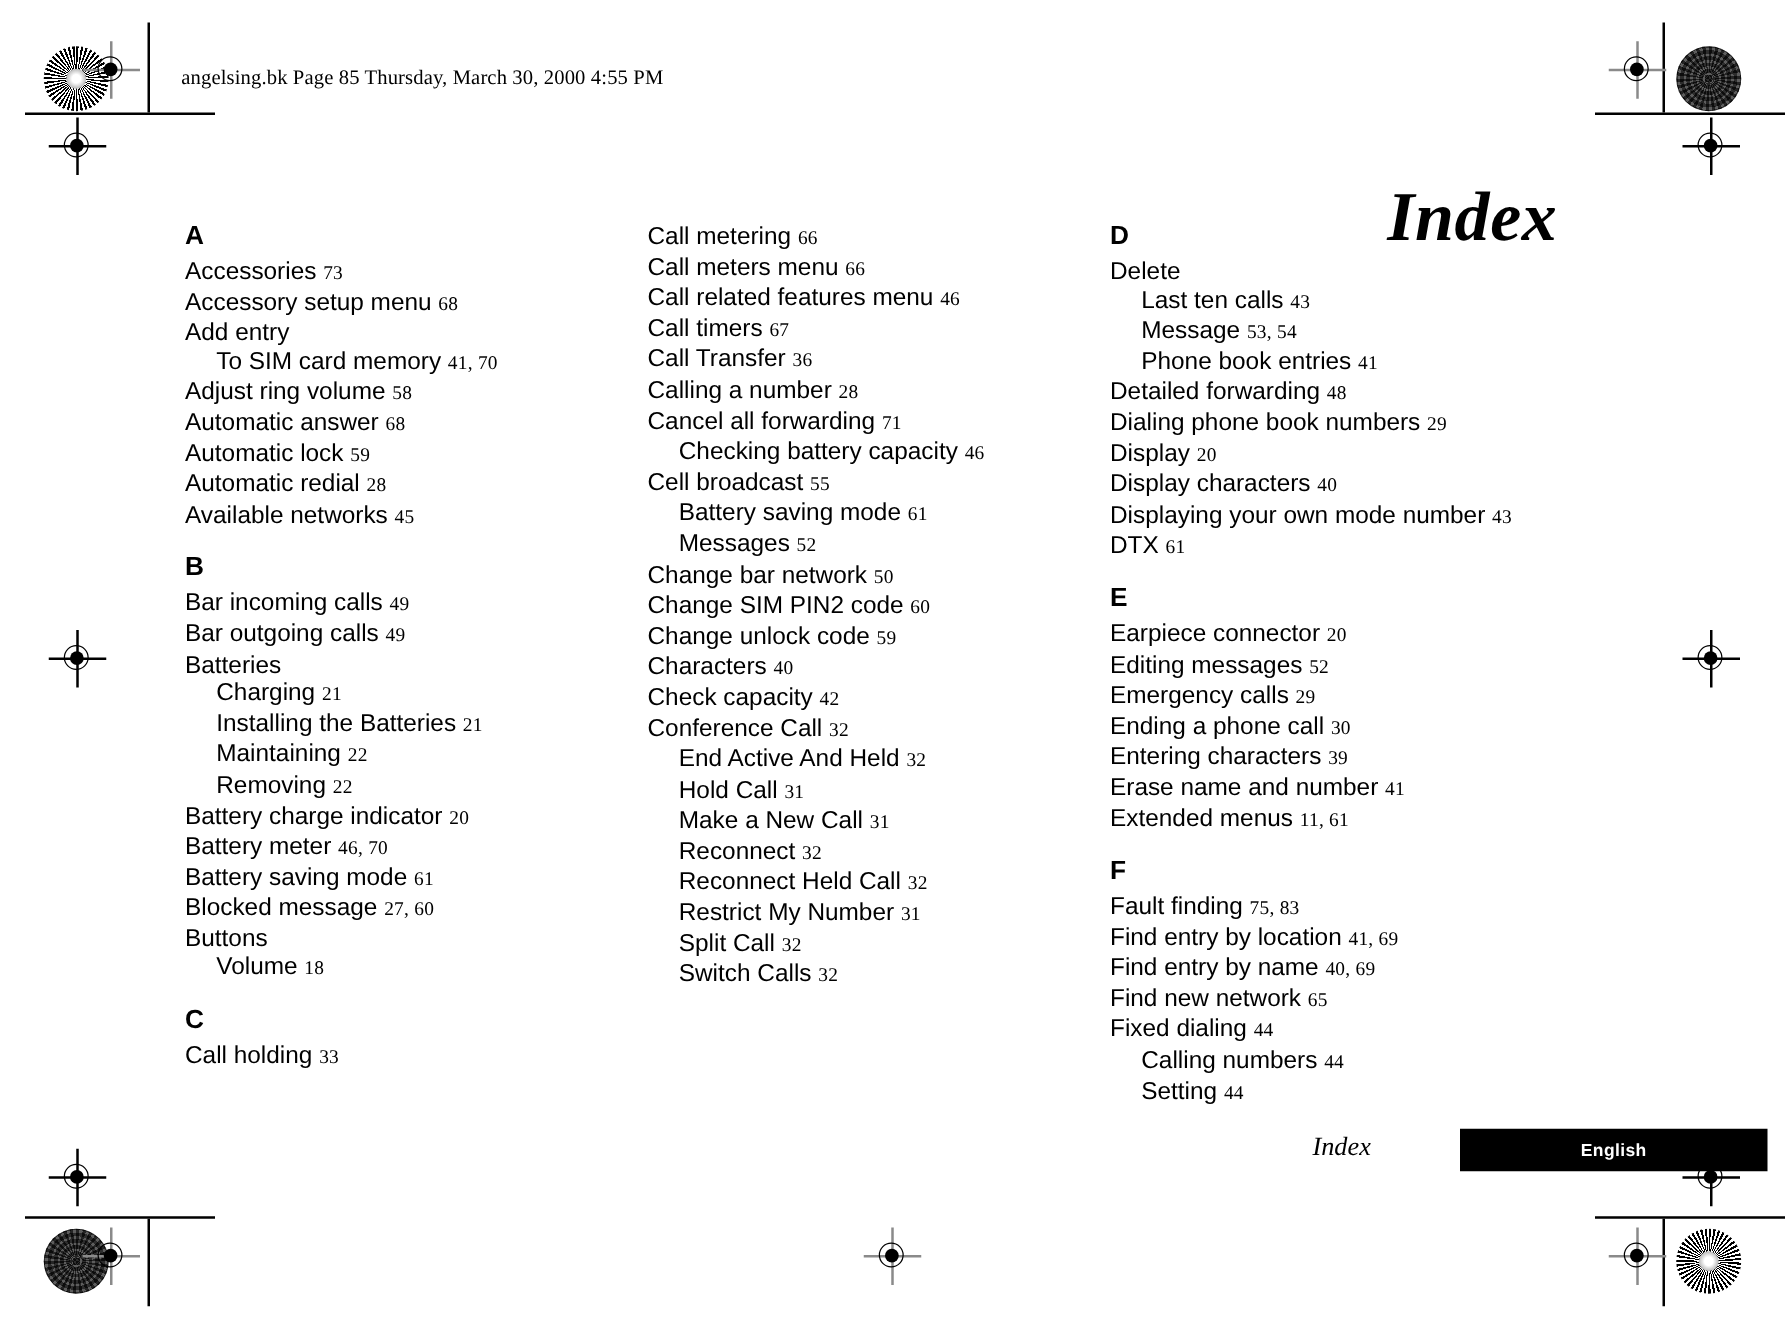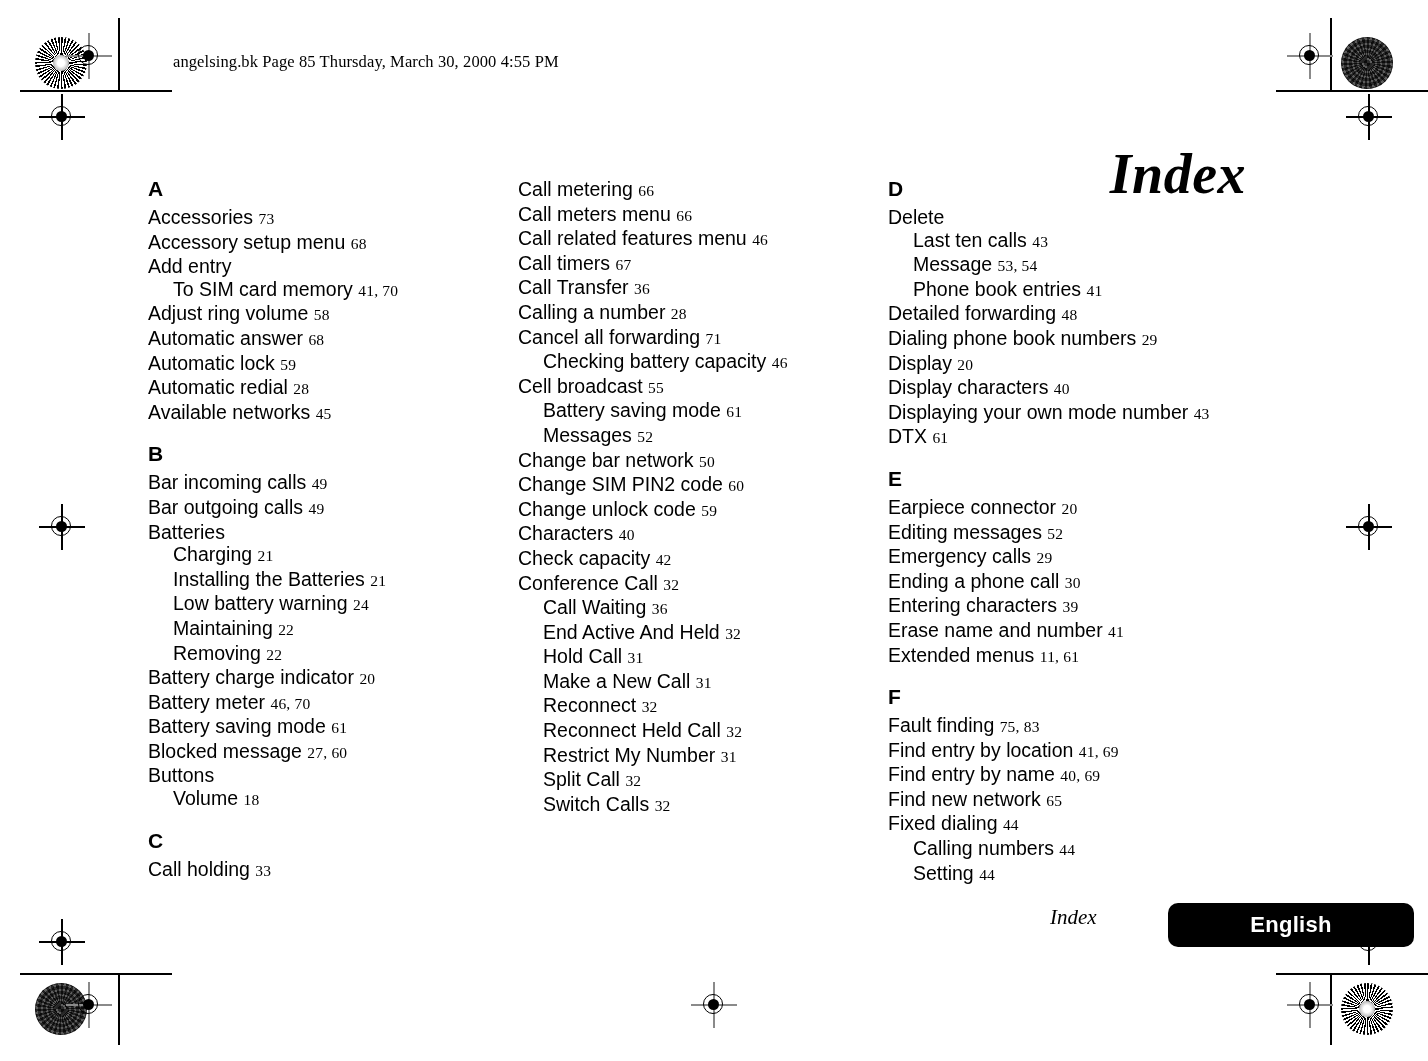--- a/index.html
+++ b/index.html
@@ -90,21 +90,20 @@
 
   
   .page-header {
     position: absolute;
     left: 145px;
     top: 52px;
     font-family: "Liberation Serif", serif;
     font-size: 16.5px;
     letter-spacing: 0.1px;
     white-space: nowrap;
-    margin-left: 28px;
   }
 
   
   .page-title {
     position: absolute;
     right: 182px;
     top: 104px;
     font-family: "Liberation Serif", serif;
     font-style: italic;
     font-weight: bold;
@@ -160,30 +159,29 @@
     top: 905px;
     font-family: "Liberation Serif", serif;
     font-style: italic;
     font-size: 21px;
   }
   .footer-lang {
     position: absolute;
     left: 1168px;
     top: 903px;
     width: 246px;
-    height: 44px;
+    height: 34px;
     background: #000000;
     color: #ffffff;
     font-weight: bold;
-    font-size: 22px;
+    font-size: 14px;
     display: flex;
     align-items: center;
     justify-content: center;
     letter-spacing: 0.3px;
-    border-radius: 10px;
   }
 </style>
 </head>
 <body>
 
 <div class="target starburst" style="left:35px; top:37px;"></div>
 <div class="target rings" style="left:1341px; top:37px;"></div>
 <div class="target rings" style="left:35px; top:983px;"></div>
 <div class="target starburst" style="left:1341px; top:983px;"></div>
 
@@ -279,21 +277,20 @@
       <div class="entry"><span>Automatic answer</span> <span class="pages">68</span></div>
       <div class="entry"><span>Automatic lock</span> <span class="pages">59</span></div>
       <div class="entry"><span>Automatic redial</span> <span class="pages">28</span></div>
       <div class="entry"><span>Available networks</span> <span class="pages">45</span></div>
       <div class="sec-letter">B</div>
       <div class="entry"><span>Bar incoming calls</span> <span class="pages">49</span></div>
       <div class="entry"><span>Bar outgoing calls</span> <span class="pages">49</span></div>
       <div class="entry"><span>Batteries</span></div>
       <div class="entry sub"><span>Charging</span> <span class="pages">21</span></div>
       <div class="entry sub"><span>Installing the Batteries</span> <span class="pages">21</span></div>
-      <div class="entry sub"><span>Low battery warning</span> <span class="pages">24</span></div>
       <div class="entry sub"><span>Maintaining</span> <span class="pages">22</span></div>
       <div class="entry sub"><span>Removing</span> <span class="pages">22</span></div>
       <div class="entry"><span>Battery charge indicator</span> <span class="pages">20</span></div>
       <div class="entry"><span>Battery meter</span> <span class="pages">46, 70</span></div>
       <div class="entry"><span>Battery saving mode</span> <span class="pages">61</span></div>
       <div class="entry"><span>Blocked message</span> <span class="pages">27, 60</span></div>
       <div class="entry"><span>Buttons</span></div>
       <div class="entry sub"><span>Volume</span> <span class="pages">18</span></div>
       <div class="sec-letter">C</div>
       <div class="entry"><span>Call holding</span> <span class="pages">33</span></div>
@@ -309,21 +306,20 @@
       <div class="entry sub"><span>Checking battery capacity</span> <span class="pages">46</span></div>
       <div class="entry"><span>Cell broadcast</span> <span class="pages">55</span></div>
       <div class="entry sub"><span>Battery saving mode</span> <span class="pages">61</span></div>
       <div class="entry sub"><span>Messages</span> <span class="pages">52</span></div>
       <div class="entry"><span>Change bar network</span> <span class="pages">50</span></div>
       <div class="entry"><span>Change SIM PIN2 code</span> <span class="pages">60</span></div>
       <div class="entry"><span>Change unlock code</span> <span class="pages">59</span></div>
       <div class="entry"><span>Characters</span> <span class="pages">40</span></div>
       <div class="entry"><span>Check capacity</span> <span class="pages">42</span></div>
       <div class="entry"><span>Conference Call</span> <span class="pages">32</span></div>
-      <div class="entry sub"><span>Call Waiting</span> <span class="pages">36</span></div>
       <div class="entry sub"><span>End Active And Held</span> <span class="pages">32</span></div>
       <div class="entry sub"><span>Hold Call</span> <span class="pages">31</span></div>
       <div class="entry sub"><span>Make a New Call</span> <span class="pages">31</span></div>
       <div class="entry sub"><span>Reconnect</span> <span class="pages">32</span></div>
       <div class="entry sub"><span>Reconnect Held Call</span> <span class="pages">32</span></div>
       <div class="entry sub"><span>Restrict My Number</span> <span class="pages">31</span></div>
       <div class="entry sub"><span>Split Call</span> <span class="pages">32</span></div>
       <div class="entry sub"><span>Switch Calls</span> <span class="pages">32</span></div>
     </div>
     <div class="column wide">

